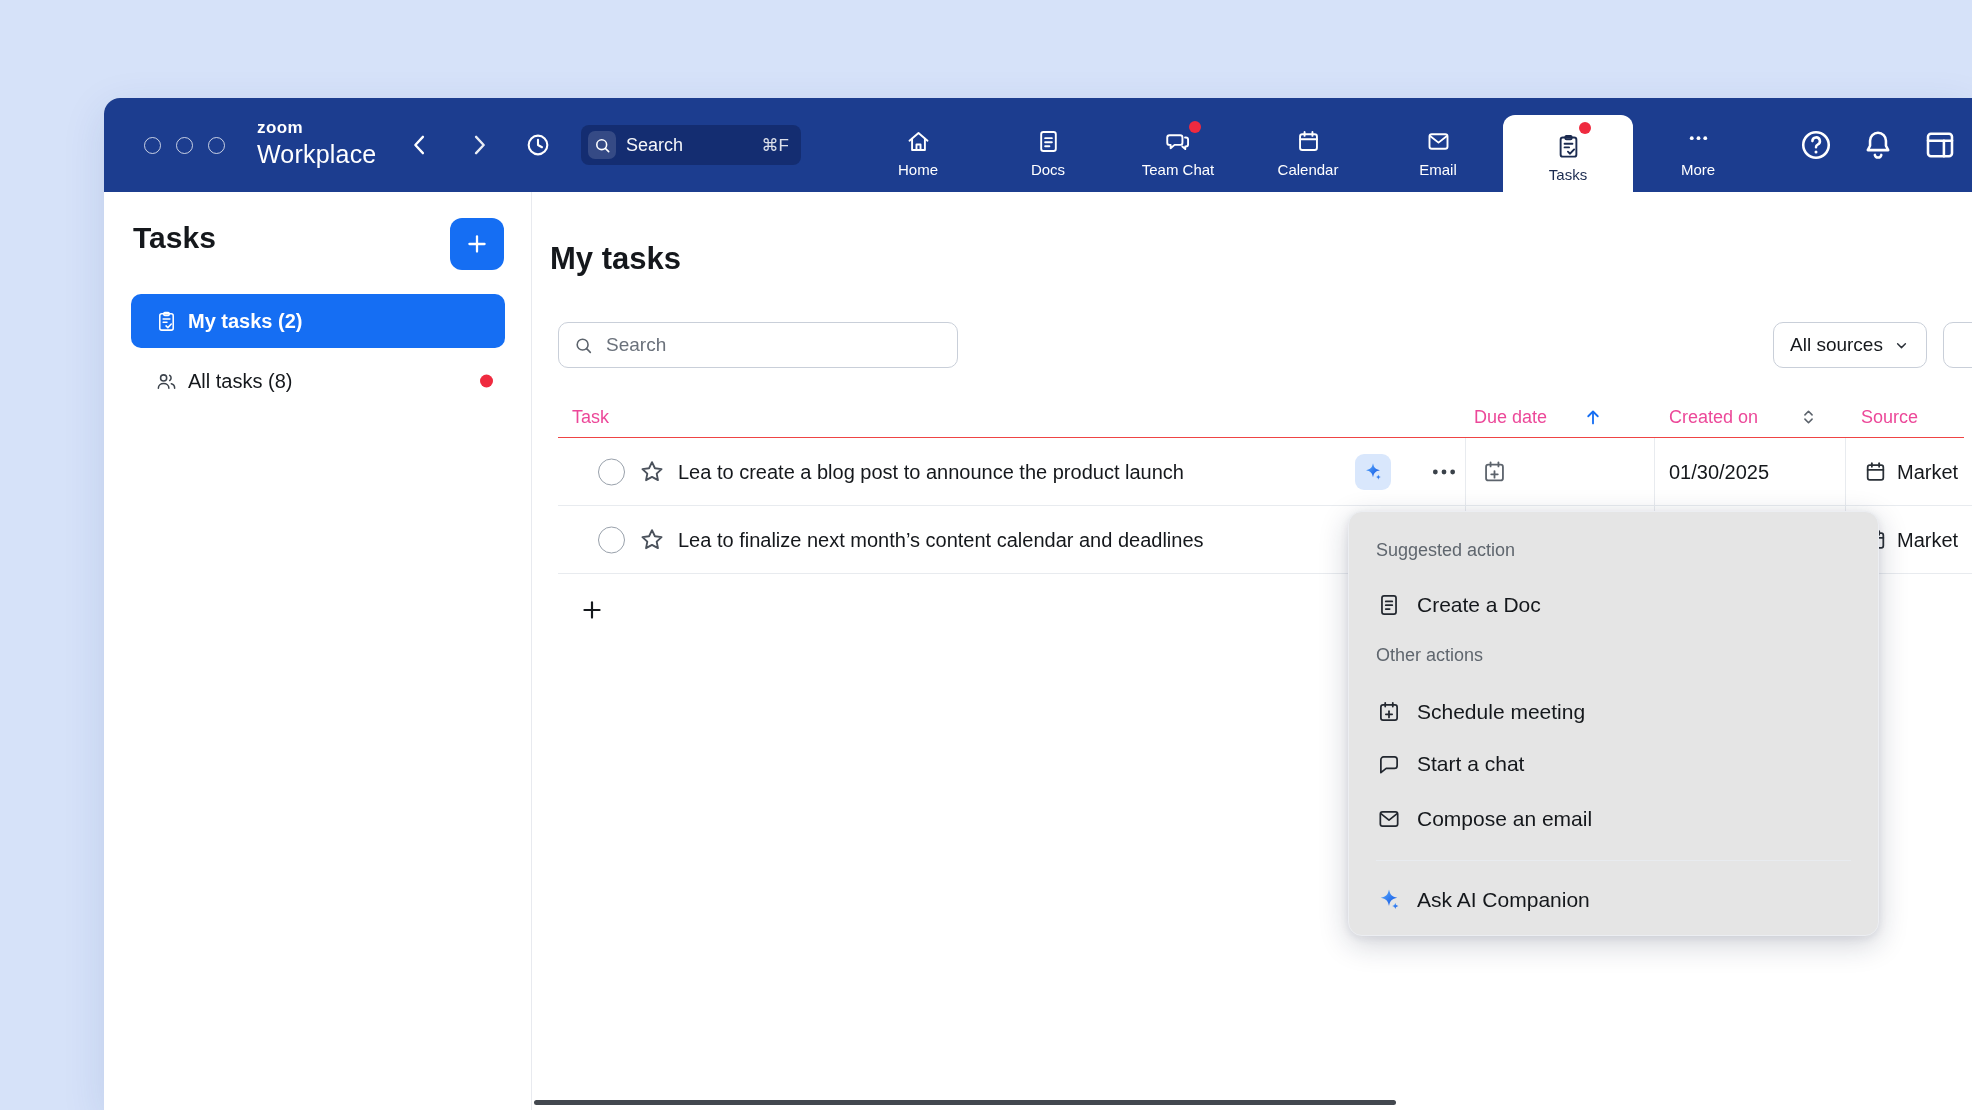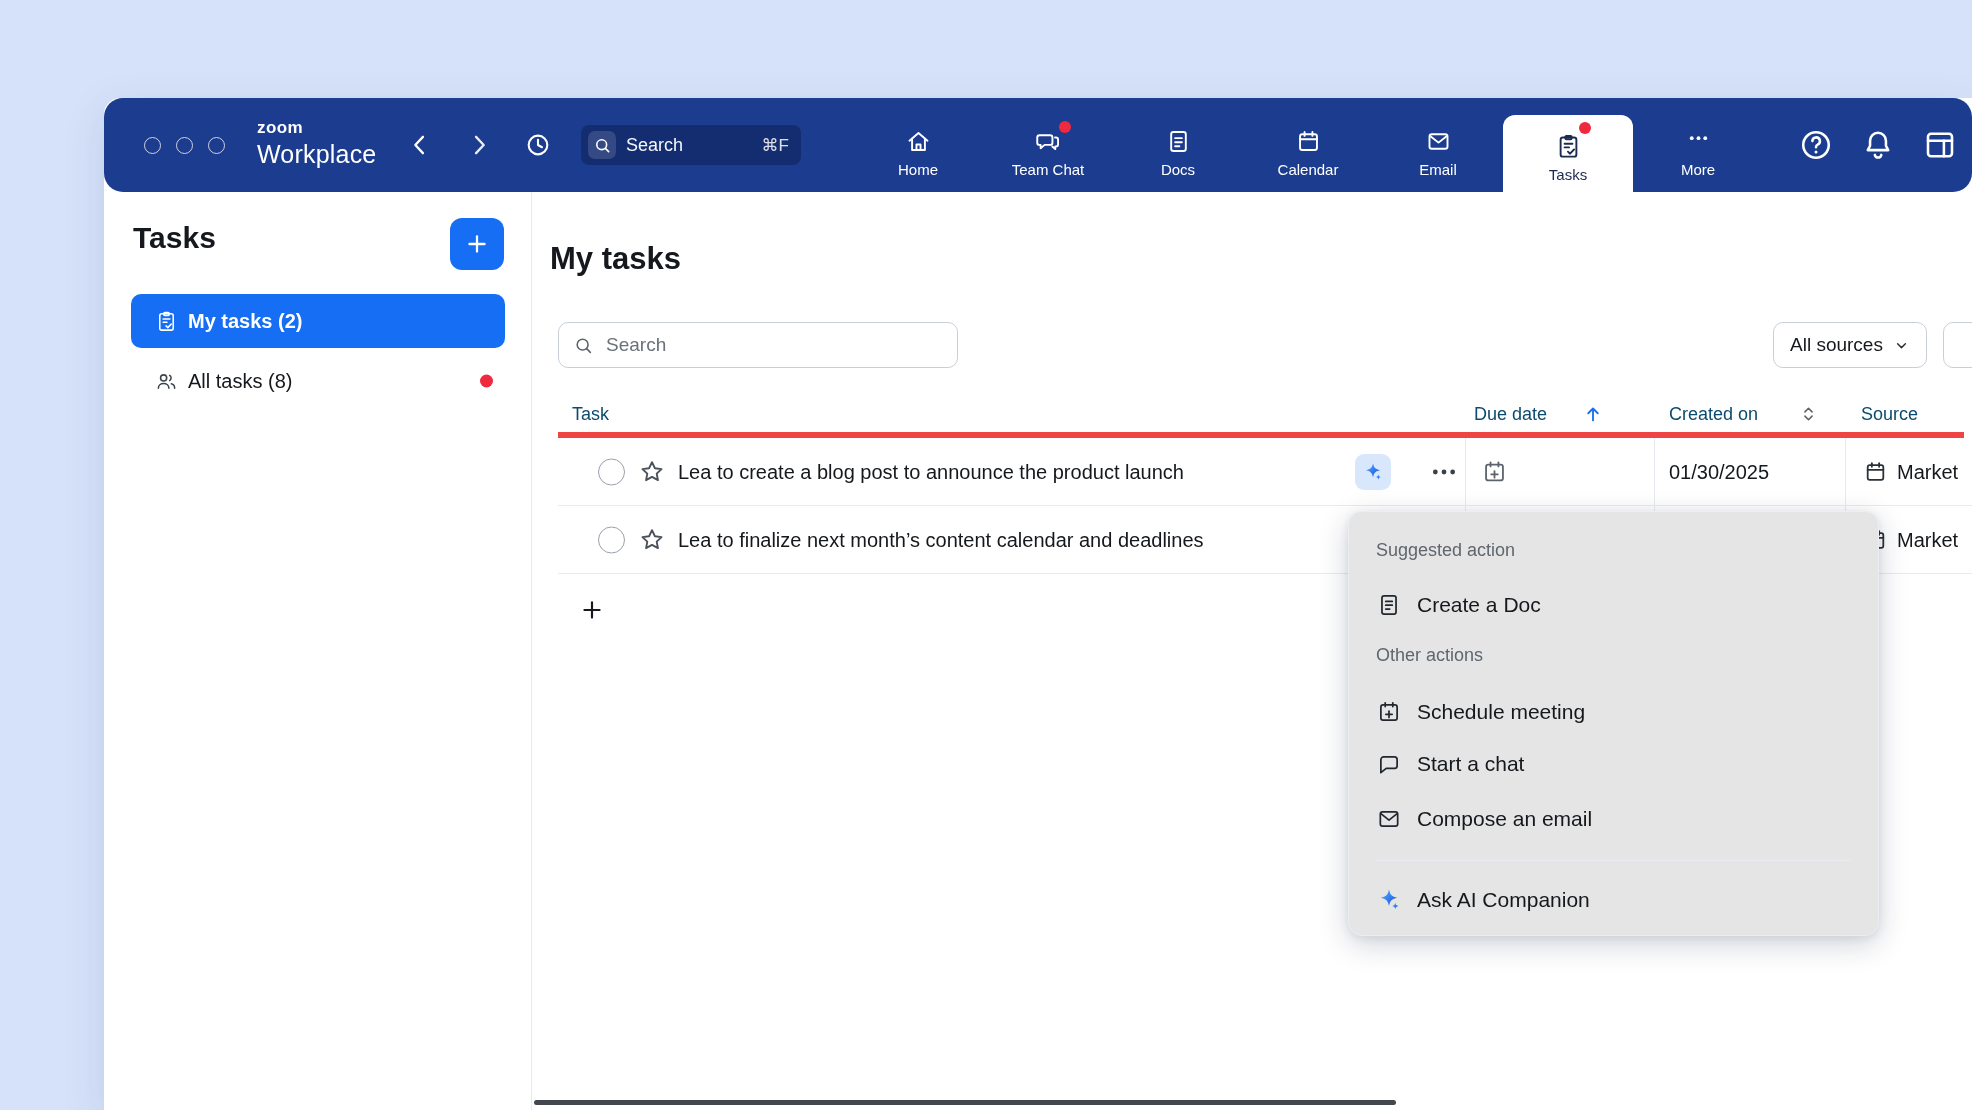--- a/index.html
+++ b/index.html
@@ -9,21 +9,21 @@
     background:#D6E2F9;
     font-family:"Liberation Sans","DejaVu Sans",sans-serif;
     color:#15181C;
   }
   .window {
     position:absolute; left:104px; top:98px; width:1868px; height:1012px;
     background:#fff; border-top-left-radius:16px; overflow:hidden;
     box-shadow:0 12px 44px rgba(25,55,130,0.12);
   }
   
-  .topbar { position:absolute; left:0; top:0; width:100%; height:94px; background:#1C3D8F;border-radius:19px; }
+  .topbar { position:absolute; left:0; top:0; width:100%; height:94px; background:#1C3D8F; }
   .tl { position:absolute; top:39px; width:17px; height:17px; border:1.5px solid rgba(255,255,255,0.75); border-radius:50%; }
   .tl.t1{ left:40px; } .tl.t2{ left:72px; } .tl.t3{ left:104px; }
   .logo { position:absolute; left:153px; top:21px; color:#fff; line-height:1; }
   .logo-zoom { display:block; font-size:17px; font-weight:700; letter-spacing:0.4px; }
   .logo-product { display:block; font-size:25px; font-weight:400; margin-top:6px; letter-spacing:0.2px; }
   .tb-btn { position:absolute; top:33px; width:28px; height:28px; color:#fff; background:none; border:none; padding:0; }
   .tb-btn svg { width:100%; height:100%; }
   .tb-back{ left:302px; } .tb-fwd{ left:361px; opacity:0.9; } .tb-hist{ left:420px; }
   .tb-search {
     position:absolute; left:477px; top:27px; width:220px; height:40px;
@@ -72,21 +72,21 @@
     font-family:inherit; background:transparent; }
   .m-search input::placeholder { color:#6A717B; }
   .sources-btn { position:absolute; left:1241px; top:130px; width:154px; height:46px;
     border:1px solid #C9CFD9; border-radius:10px; background:#fff; display:flex; align-items:center;
     justify-content:space-between; padding:0 16px; font-size:19px; color:#15181C; font-family:inherit; }
   .sources-btn svg { width:17px; height:17px; color:#2A3037; }
   .sliver-btn { position:absolute; left:1411px; top:130px; width:90px; height:46px;
     border:1px solid #C9CFD9; border-radius:10px; background:#fff; }
   
   .thead { position:absolute; left:26px; right:8px; top:204px; height:42px;
-    border-bottom:6px solid #ef4444; font-size:18px; color:#0c4a6e; }
+    border-bottom:1px solid #ef4444; font-size:18px; color:#ec4899; }
   .th { position:absolute; top:50%; transform:translateY(-50%); white-space:nowrap; display:flex; align-items:center; gap:8px; }
   .th-task{ left:14px; } .th-due{ left:916px; } .th-created{ left:1111px;text-align:center; } .th-source{ left:1303px; }
   .sort-up { width:22px; height:22px; color:#156EF3; position:absolute; left:1024px; top:50%; transform:translateY(-50%); }
   .sort-both { width:19px; height:19px; color:#5C636C; position:absolute; left:1241px; top:50%; transform:translateY(-50%); }
   .trow { position:absolute; left:26px; right:0; height:68px; border-bottom:1px solid #E8EBEF; }
   .trow > * { position:absolute; top:50%; transform:translateY(-50%); }
   .row1 { top:246px; } .row2 { top:314px; }
   .circ { left:40px; width:27px; height:27px; border:1.5px solid #99A1AB; border-radius:50%; background:#fff; }
   .row-star { left:80px; width:28px; height:28px; color:#4A515B; }
   .row-star svg { width:100%; height:100%; }
@@ -174,35 +174,35 @@
     <nav class="mainnav">
       <div class="nav-item">
         <svg viewBox="0 0 24 24" fill="none" stroke="currentColor" stroke-width="1.7" stroke-linecap="round" stroke-linejoin="round">
             <path d="M4 11.3 L12 4.5 L20 11.3"></path>
             <path d="M6.3 9.6 V19.5 H17.7 V9.6"></path>
             <path d="M10.2 19.5 v-4.8 h3.6 v4.8"></path>
           </svg>
         <span class="nlabel">Home</span>
       </div>
       <div class="nav-item">
+        <svg viewBox="0 0 24 24" fill="none" stroke="currentColor" stroke-width="1.7" stroke-linecap="round">
+            <rect x="5.5" y="3.5" width="13" height="17" rx="2"></rect>
+            <line x1="9" y1="9" x2="15" y2="9"></line>
+            <line x1="9" y1="12.7" x2="15" y2="12.7"></line>
+            <line x1="9" y1="16.2" x2="12.8" y2="16.2"></line>
+          </svg>
+        <span class="nlabel">Docs</span>
+      </div>
+      <div class="nav-item">
         <span class="nav-badge"></span>
         <svg viewBox="0 0 24 24" fill="none" stroke="currentColor" stroke-width="1.7" stroke-linecap="round" stroke-linejoin="round">
             <path d="M4 6.5 h9.5 a2 2 0 0 1 2 2 v4.5 a2 2 0 0 1 -2 2 h-5 l-3.5 3 v-3 h-1 a2 2 0 0 1 -2 -2 v-4.5 a2 2 0 0 1 2 -2 z"></path>
             <path d="M17.8 8.5 h0.7 a2 2 0 0 1 2 2 v4 a2 2 0 0 1 -2 2 h-0.5 v2.3 l-2.6 -2.3"></path>
           </svg>
         <span class="nlabel">Team Chat</span>
-      </div>
-      <div class="nav-item">
-        <svg viewBox="0 0 24 24" fill="none" stroke="currentColor" stroke-width="1.7" stroke-linecap="round">
-            <rect x="5.5" y="3.5" width="13" height="17" rx="2"></rect>
-            <line x1="9" y1="9" x2="15" y2="9"></line>
-            <line x1="9" y1="12.7" x2="15" y2="12.7"></line>
-            <line x1="9" y1="16.2" x2="12.8" y2="16.2"></line>
-          </svg>
-        <span class="nlabel">Docs</span>
       </div>
       <div class="nav-item">
         <svg viewBox="0 0 24 24" fill="none" stroke="currentColor" stroke-width="1.7" stroke-linecap="round">
             <rect x="4.5" y="5.5" width="15" height="14" rx="2"></rect>
             <line x1="4.5" y1="10" x2="19.5" y2="10"></line>
             <line x1="8.5" y1="3.5" x2="8.5" y2="7"></line>
             <line x1="15.5" y1="3.5" x2="15.5" y2="7"></line>
           </svg>
         <span class="nlabel">Calendar</span>
       </div>

